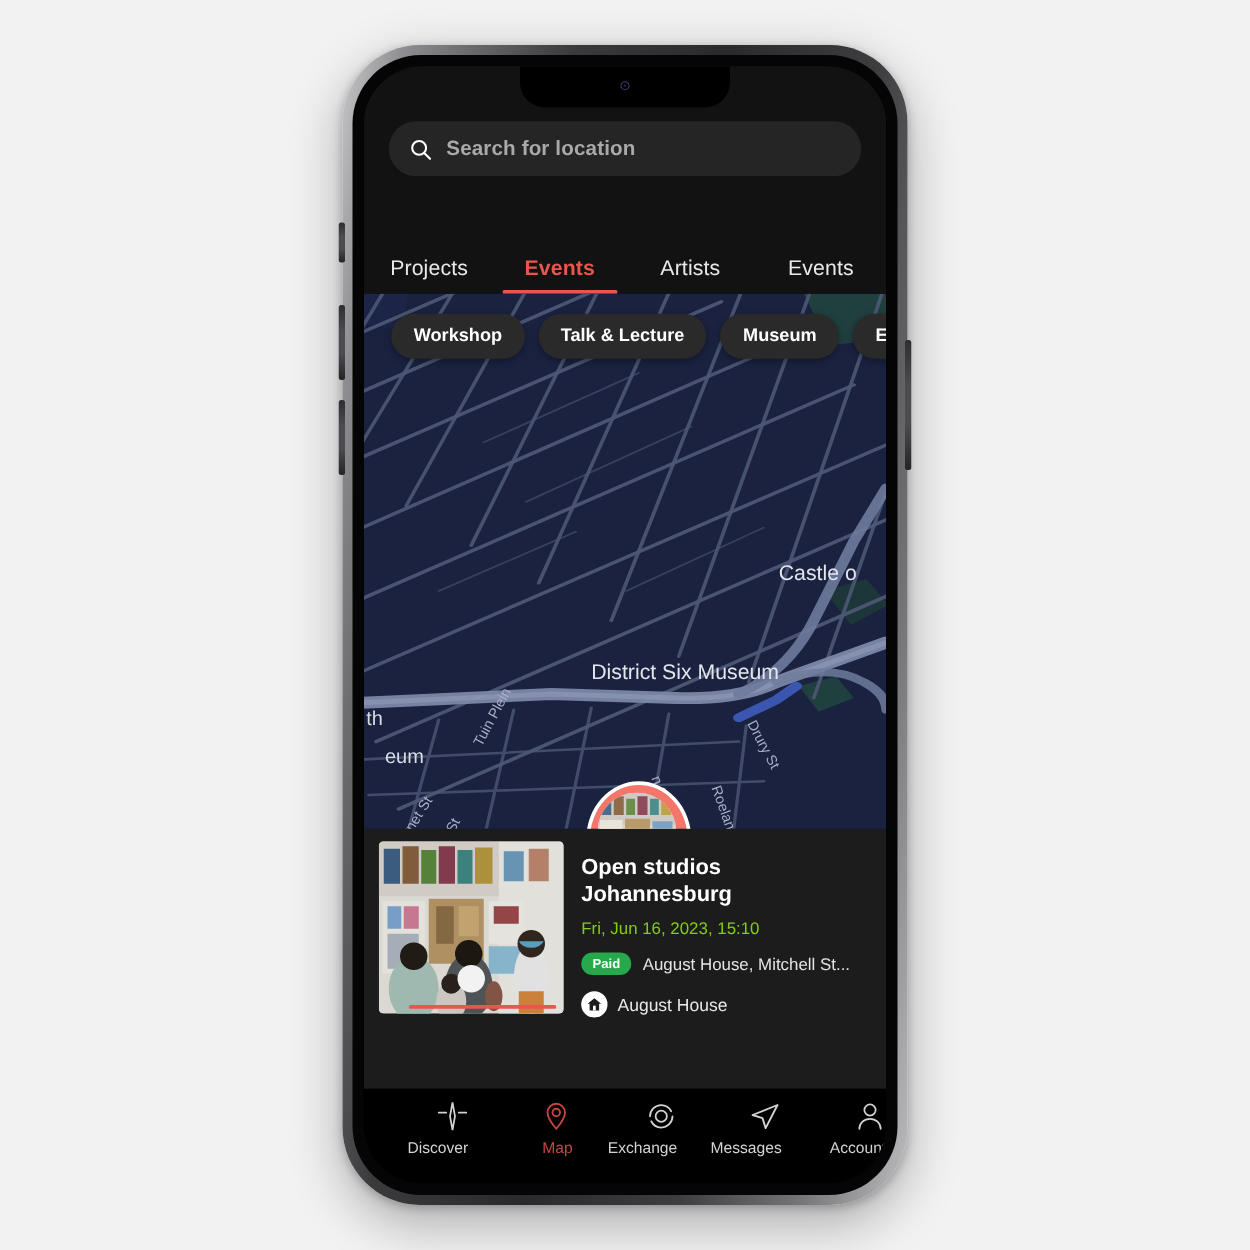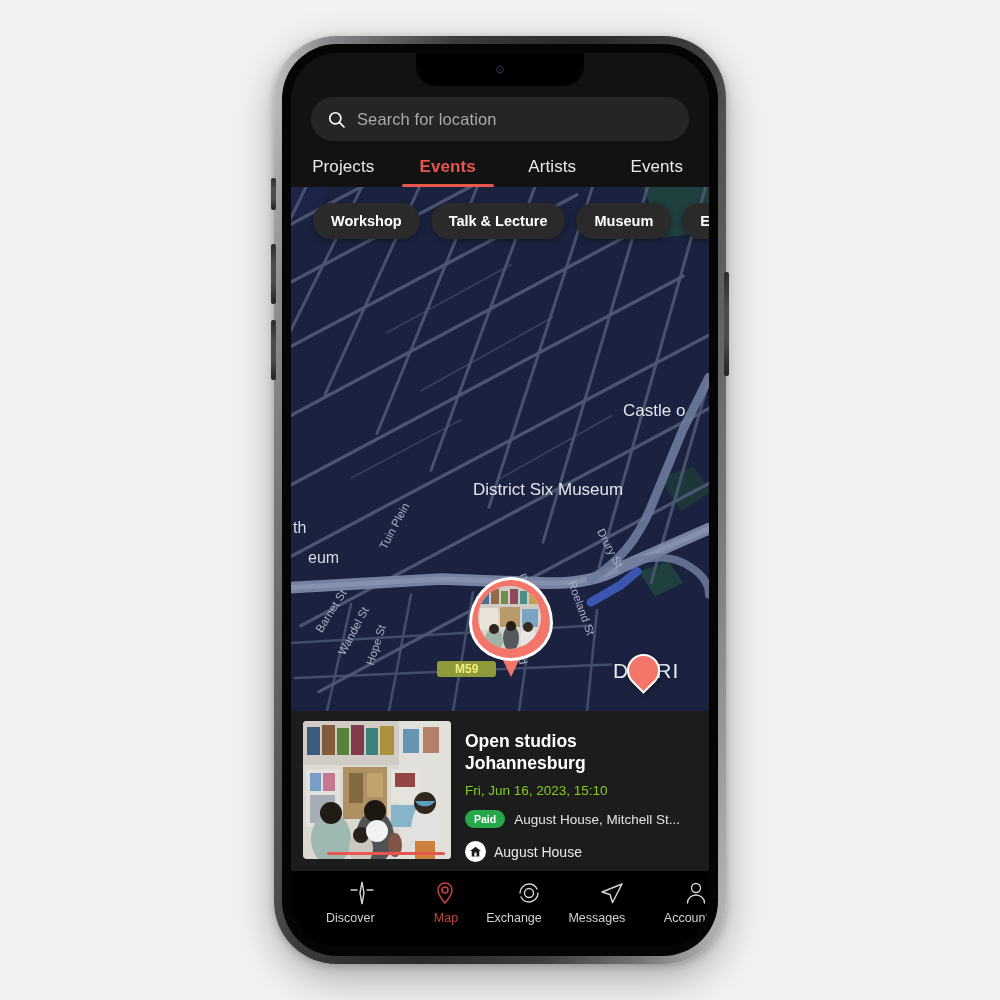--- a/index.html
+++ b/index.html
@@ -47,27 +47,27 @@
   }
   #notch-glyph{ position:absolute; left:50%; top:11px; transform:translateX(-50%); font-size:11px; color:#3a3f6b; line-height:1; }
 
   
   #app{ position:absolute; inset:0; background:#121212; display:flex; flex-direction:column; }
 
   
   #search-wrap{ padding:44px 20px 0; background:#121212; }
   #search-bar{
     height:44px; border-radius:22px; background:#252525;
-    display:flex; align-items:center; gap:11px; padding:16px 16px;
+    display:flex; align-items:center; gap:11px; padding:16px 16px;font-weight:bold;
   }
   #search-placeholder{ color:#a9a9a9; font-size:16.5px; letter-spacing:.1px; }
 
   
   #tabs{ display:flex; background:#121212; padding:16px 0 0; }
-  .tab{ flex:1; text-align:center; padding-bottom:10px; position:relative; }
+  .tab{ flex:1; text-align:center; padding-bottom:10px; position:relative;margin-top:48px; }
   .tab-label{ font-size:17px; color:#e9e9e9; letter-spacing:.1px; }
   .tab.active .tab-label{ color:#e8564d; font-weight:bold; }
   .tab-underline{ position:absolute; left:50%; transform:translateX(-50%); bottom:0; width:92px; height:3px; border-radius:2px; background:#e8564d; }
 
   
   #map{ position:relative; flex:1; background:#1a2240; overflow:hidden; }
   #map svg{ position:absolute; inset:0; width:100%; height:100%; }
 
   .chips-row{ position:absolute; top:16px; left:0; right:0; display:flex; gap:11px; padding-left:22px; z-index:20; }
   .chip{
@@ -114,21 +114,21 @@
   #pin-featured .thumb{
     position:absolute; left:9px; top:9px; width:63px; height:63px; border-radius:50%;
     overflow:hidden; z-index:3;
   }
 
   
   #museum-icon{ position:absolute; }
 
   
   #event-card{
-    height:160px; background:#1c1c1c; display:flex; gap:14px; padding:10px 12px 12px;
+    height:208px; background:#1c1c1c; display:flex; gap:14px; padding:10px 12px 12px;
   }
   #card-photo{ position:relative; width:148px; height:138px; border-radius:4px; overflow:hidden; flex:none; background:#333; }
   #card-dot{ position:absolute; left:50%; top:80%; transform:translate(-50%,-50%); width:22px;height:22px;border-radius:50%;background:#f2f2f2; }
   #card-progress{ position:absolute; left:24px; right:6px; bottom:4px; height:3px; background:#e8564d; border-radius:2px; }
   #card-info{ flex:1; padding-top:10px; min-width:0; }
   #card-title{ color:#fff; font-size:17.5px; font-weight:bold; line-height:1.23; }
   #card-date{ color:#84cc16; font-size:13.5px; margin-top:9px; }
   #card-venue-row{ display:flex; align-items:center; gap:9px; margin-top:12px; }
   #card-badge{ background:#27a84a; color:#fff; font-size:10.5px; font-weight:bold; border-radius:9px; padding:3px 9px; flex:none; }
   #card-venue{ color:#e4e4e4; font-size:13.5px; overflow:hidden; text-overflow:ellipsis; white-space:nowrap; }

